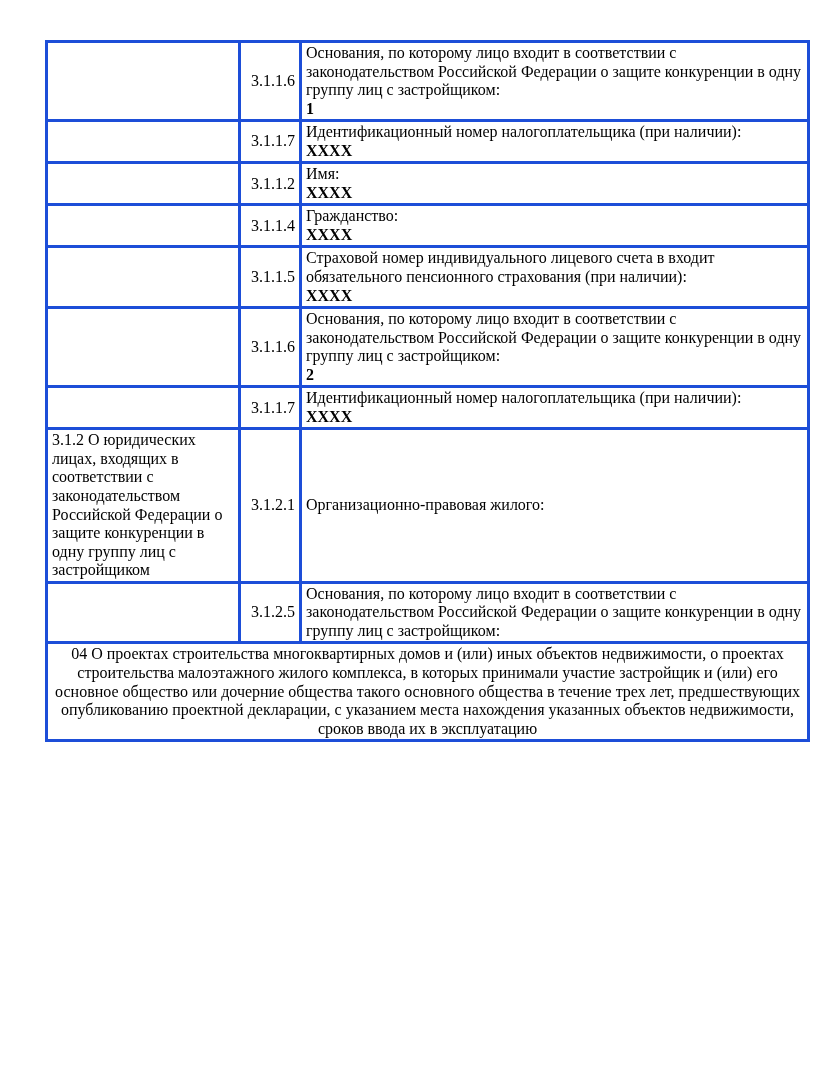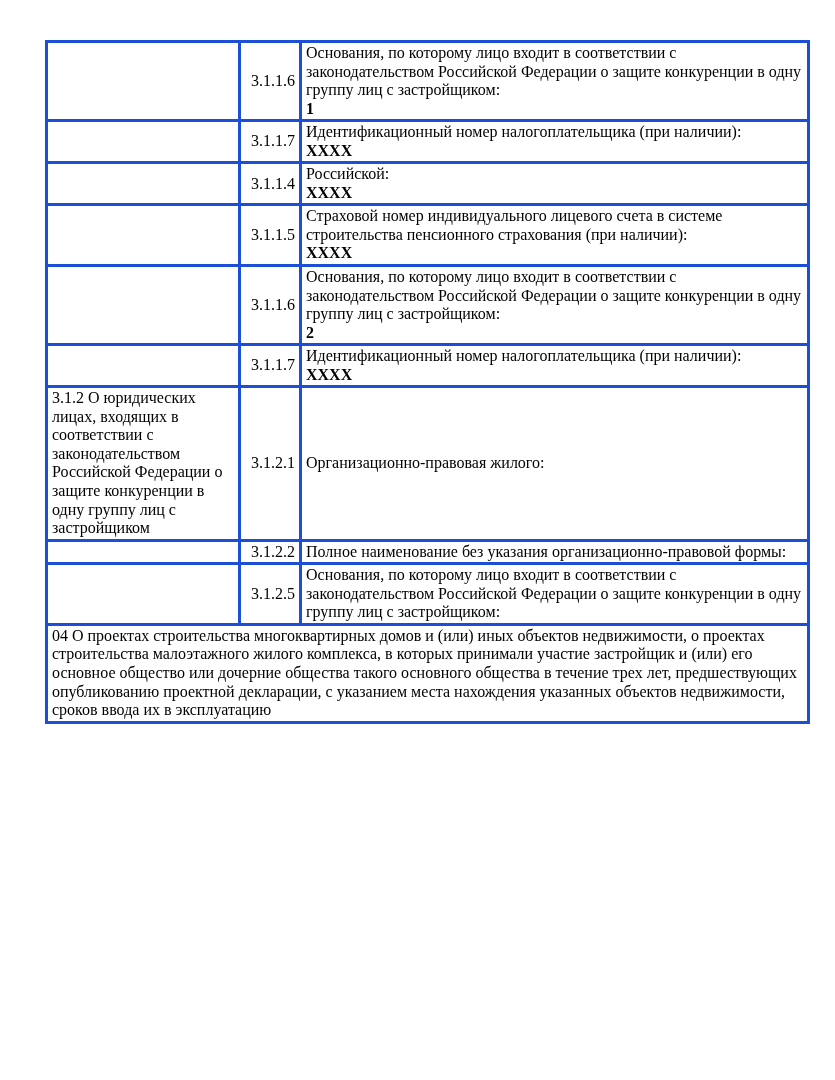--- a/index.html
+++ b/index.html
@@ -43,20 +43,21 @@
   }
   td.content {
     width: 497px;
   }
   .lbl { font-weight: normal; }
   .val { font-weight: bold; }
   .val:empty { display: none; }
   td.footer {
     padding: 1px 4px;
     vertical-align: top;
+    text-align: center;
   }
 </style>
 </head>
 <body>
 
 <div class="page">
   <table class="decl">
     <tbody>
       <tr>
         <td class="sec">
@@ -75,33 +76,43 @@
         <td class="code"><span>3.1.1.7</span></td>
         <td class="content">
           <div class="lbl">Идентификационный номер налогоплательщика (при наличии):</div>
           <div class="val">ХХХХ</div>
         </td>
       </tr>
       <tr>
         <td class="sec">
             <div></div>
           </td>
+        <td class="code"><span>3.1.1.2</span></td>
+        <td class="content">
+          <div class="lbl">Имя:</div>
+          <div class="val">ХХХХ</div>
+        </td>
+      </tr>
+      <tr>
+        <td class="sec">
+            <div></div>
+          </td>
         <td class="code"><span>3.1.1.4</span></td>
         <td class="content">
-          <div class="lbl">Российской:</div>
+          <div class="lbl">Гражданство:</div>
           <div class="val">ХХХХ</div>
         </td>
       </tr>
       <tr>
         <td class="sec">
             <div></div>
           </td>
         <td class="code"><span>3.1.1.5</span></td>
         <td class="content">
-          <div class="lbl">Страховой номер индивидуального лицевого счета в системе строительства пенсионного страхования (при наличии):</div>
+          <div class="lbl">Страховой номер индивидуального лицевого счета в входит обязательного пенсионного страхования (при наличии):</div>
           <div class="val">ХХХХ</div>
         </td>
       </tr>
       <tr>
         <td class="sec">
             <div></div>
           </td>
         <td class="code"><span>3.1.1.6</span></td>
         <td class="content">
           <div class="lbl">Основания, по которому лицо входит в соответствии с законодательством Российской Федерации о защите конкуренции в одну группу лиц с застройщиком:</div>
@@ -125,30 +136,20 @@
         <td class="code"><span>3.1.2.1</span></td>
         <td class="content">
           <div class="lbl">Организационно-правовая жилого:</div>
 
         </td>
       </tr>
       <tr>
         <td class="sec">
             <div></div>
           </td>
-        <td class="code"><span>3.1.2.2</span></td>
-        <td class="content">
-          <div class="lbl">Полное наименование без указания организационно-правовой формы:</div>
-
-        </td>
-      </tr>
-      <tr>
-        <td class="sec">
-            <div></div>
-          </td>
         <td class="code"><span>3.1.2.5</span></td>
         <td class="content">
           <div class="lbl">Основания, по которому лицо входит в соответствии с законодательством Российской Федерации о защите конкуренции в одну группу лиц с застройщиком:</div>
 
         </td>
       </tr>
       <tr>
         <td class="footer" colspan="3">04 О проектах строительства многоквартирных домов и (или) иных объектов недвижимости, о проектах строительства малоэтажного жилого комплекса, в которых принимали участие застройщик и (или) его основное общество или дочерние общества такого основного общества в течение трех лет, предшествующих опубликованию проектной декларации, с указанием места нахождения указанных объектов недвижимости, сроков ввода их в эксплуатацию</td>
       </tr>
     </tbody>

